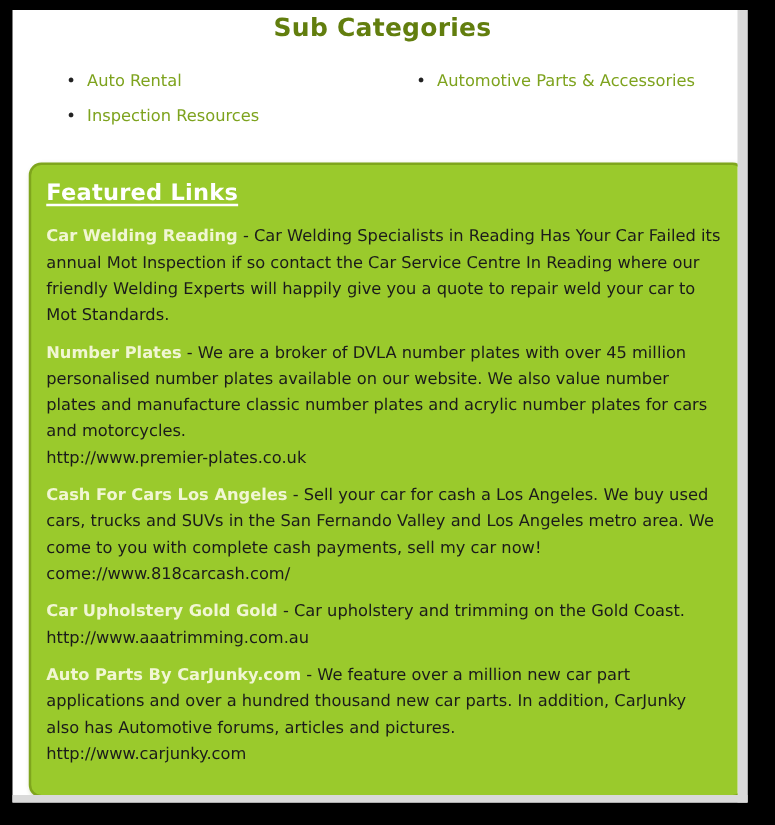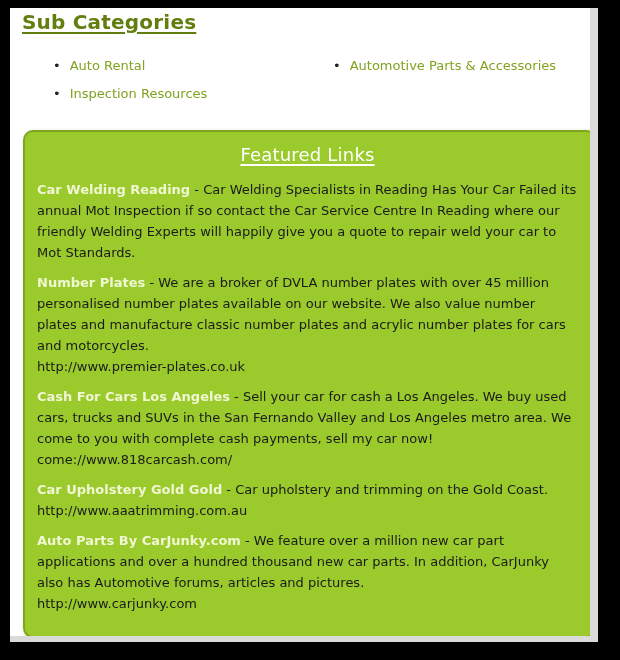--- a/index.html
+++ b/index.html
@@ -16,24 +16,24 @@
     background: #ffffff;
     border-right: 8px solid #dadada;
     border-bottom: 6px solid #dadada;
     overflow: hidden;
   }
   .subcat-heading {
     margin: 2px 0 0 12px;
     font-size: 20px;
     font-weight: bold;
     color: #627e0e;
-    text-decoration: underline;
     text-decoration-thickness: 2px;
     text-underline-offset: 3px;
     letter-spacing: 0.2px;
+    text-align: center;
   }
   .subcat-cols { display: flex; margin: 18px 16px 0 43px; }
   .subcat-col-left { width: 280px; }
   .subcat-col-right { flex: 1; }
   .subcat-cols ul { list-style: none; }
   .subcat-cols li { line-height: 28px; font-size: 13px; }
   .bullet {
     color: #222222;
     margin-right: 9px;
     font-size: 13px;
@@ -43,28 +43,27 @@
     margin: 22px 0 0 13px;
     width: 573px;
     background: #9aca2c;
     border: 2px solid #7fa51d;
     border-radius: 10px;
     padding: 10px 16px 22px 12px;
     box-shadow: 2px 2px 4px rgba(90, 110, 30, 0.45);
   }
   .featured-heading {
     font-size: 18px;
-    font-weight: normal;
+    font-weight: bold;
     color: #ffffff;
     text-decoration: underline;
     text-decoration-thickness: 2px;
     text-underline-offset: 3px;
     margin: 2px 0 14px 0;
     letter-spacing: 0.2px;
-    text-align: center;
   }
   .entry {
     font-size: 13px;
     line-height: 21px;
     color: #1b1b1b;
     margin-bottom: 9px;
   }
   .entry:last-child { margin-bottom: 0; }
   .entry-title {
     font-weight: bold;

